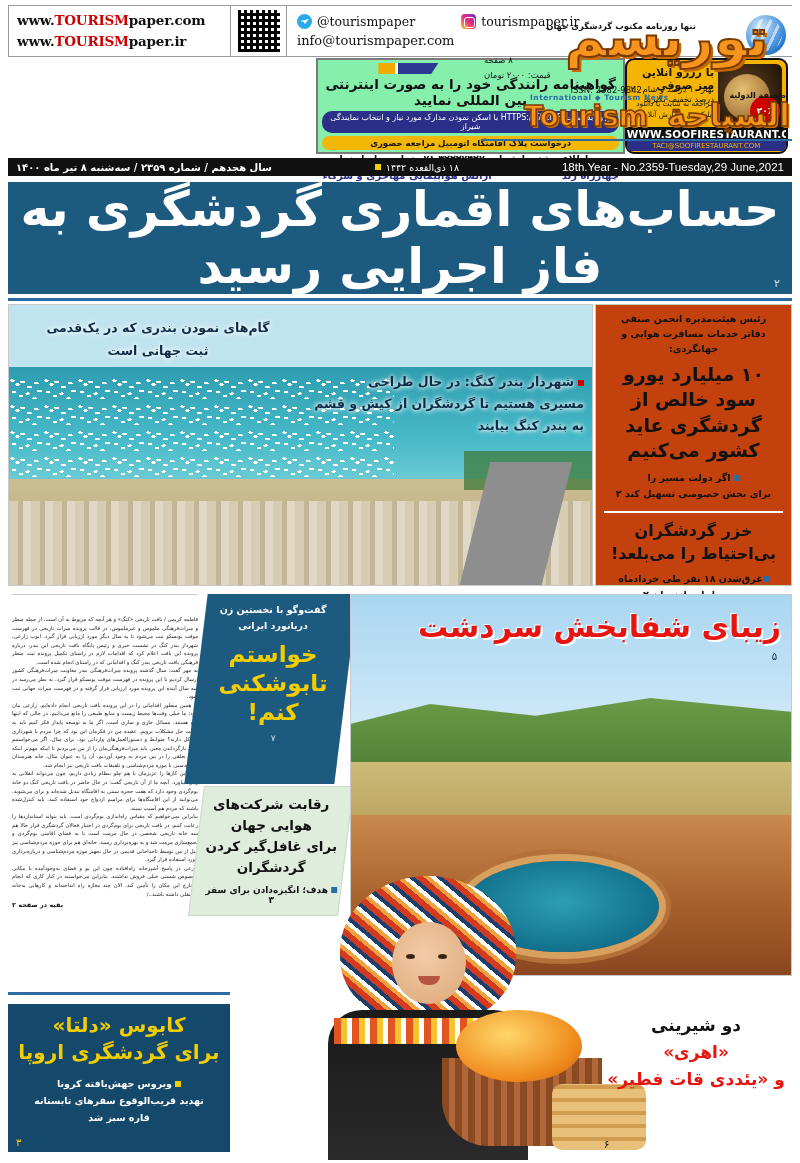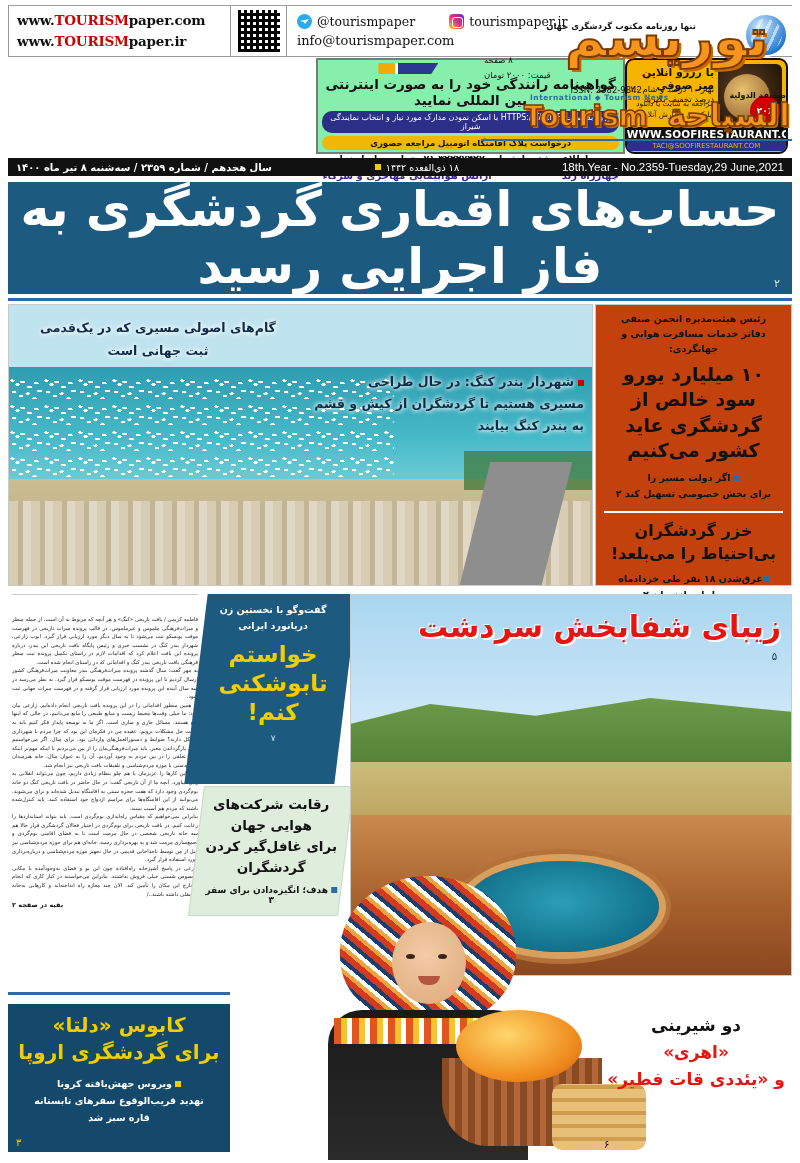--- a/index.html
+++ b/index.html
@@ -24,21 +24,21 @@
   .web-line { font-family:"DejaVu Serif","Liberation Serif",serif; font-size:13.5px; font-weight:bold;
     direction:ltr; text-align:left; color:#111; letter-spacing:-.2px; line-height:1.55; padding-left:8px;}
   .web-line .red { color:#cc0000; }
   .qr-box { width:56px; border:1px solid #9a9a9a; border-right:none; display:flex; align-items:center; justify-content:center; background:#fff;}
   .qr { width:42px; height:42px; background:
       repeating-linear-gradient(90deg,#000 0 3px,#fff 3px 6px),
       repeating-linear-gradient(0deg,#000 0 3px,transparent 3px 6px);
       background-blend-mode: multiply; }
   .social-col { flex:1; border:1px solid #9a9a9a; border-right:none; background:#fff;
     display:flex; flex-direction:column; justify-content:center; padding:0 10px; }
-  .soc-row { display:flex; flex-direction:row; align-items:center; gap:0; direction:ltr; }
+  .soc-row { display:flex; flex-direction:row; align-items:center; gap:12px; direction:ltr; }
   .soc-row + .soc-row { margin-top:4px; }
   .soc-item { display:flex; align-items:center; gap:5px; }
   .soc-item + .soc-item { margin-left:34px; }
   .soc-txt { font-family:"DejaVu Serif","Liberation Serif",serif; font-size:12.5px; color:#111; }
   .ico { width:15px; height:15px; border-radius:4px; display:inline-block; position:relative; flex:0 0 auto;}
   .ico-tg { background:#2aabee; border-radius:50%; }
   .ico-tg::after{content:"";position:absolute;left:3px;top:5px;width:9px;height:5px;
      background:#fff;clip-path:polygon(0 40%,100% 0,55% 100%,40% 62%);}
   .ico-ig { background:linear-gradient(45deg,#f9ce34,#ee2a7b,#6228d7); }
   .ico-ig::after{content:"";position:absolute;left:3px;top:3px;width:9px;height:9px;border:1.6px solid #fff;border-radius:3px;}
@@ -327,21 +327,21 @@
 
   <div class="kangan">
     <div class="sky"></div>
     <div class="sea"></div>
     <div class="boats"></div>
     <div class="shore"></div>
     <div class="town"></div>
     <div class="greenstrip"></div>
     <div class="road"></div>
     <div class="kicker">
-      <div>گام‌های اصولی مسیری که در یک‌قدمی</div>
+      <div>گام‌های نمودن بندری که در یک‌قدمی</div>
       <div>ثبت جهانی است</div>
     </div>
     <div class="bullet">
       <div class="l"><span class="sq"></span><span>شهردار بندر کنگ: در حال طراحی</span></div>
       <div class="l">مسیری هستیم تا گردشگران از کیش و قشم</div>
       <div class="l">به بندر کنگ بیایند</div>
     </div>
   </div>
 
   <div class="greencol">

